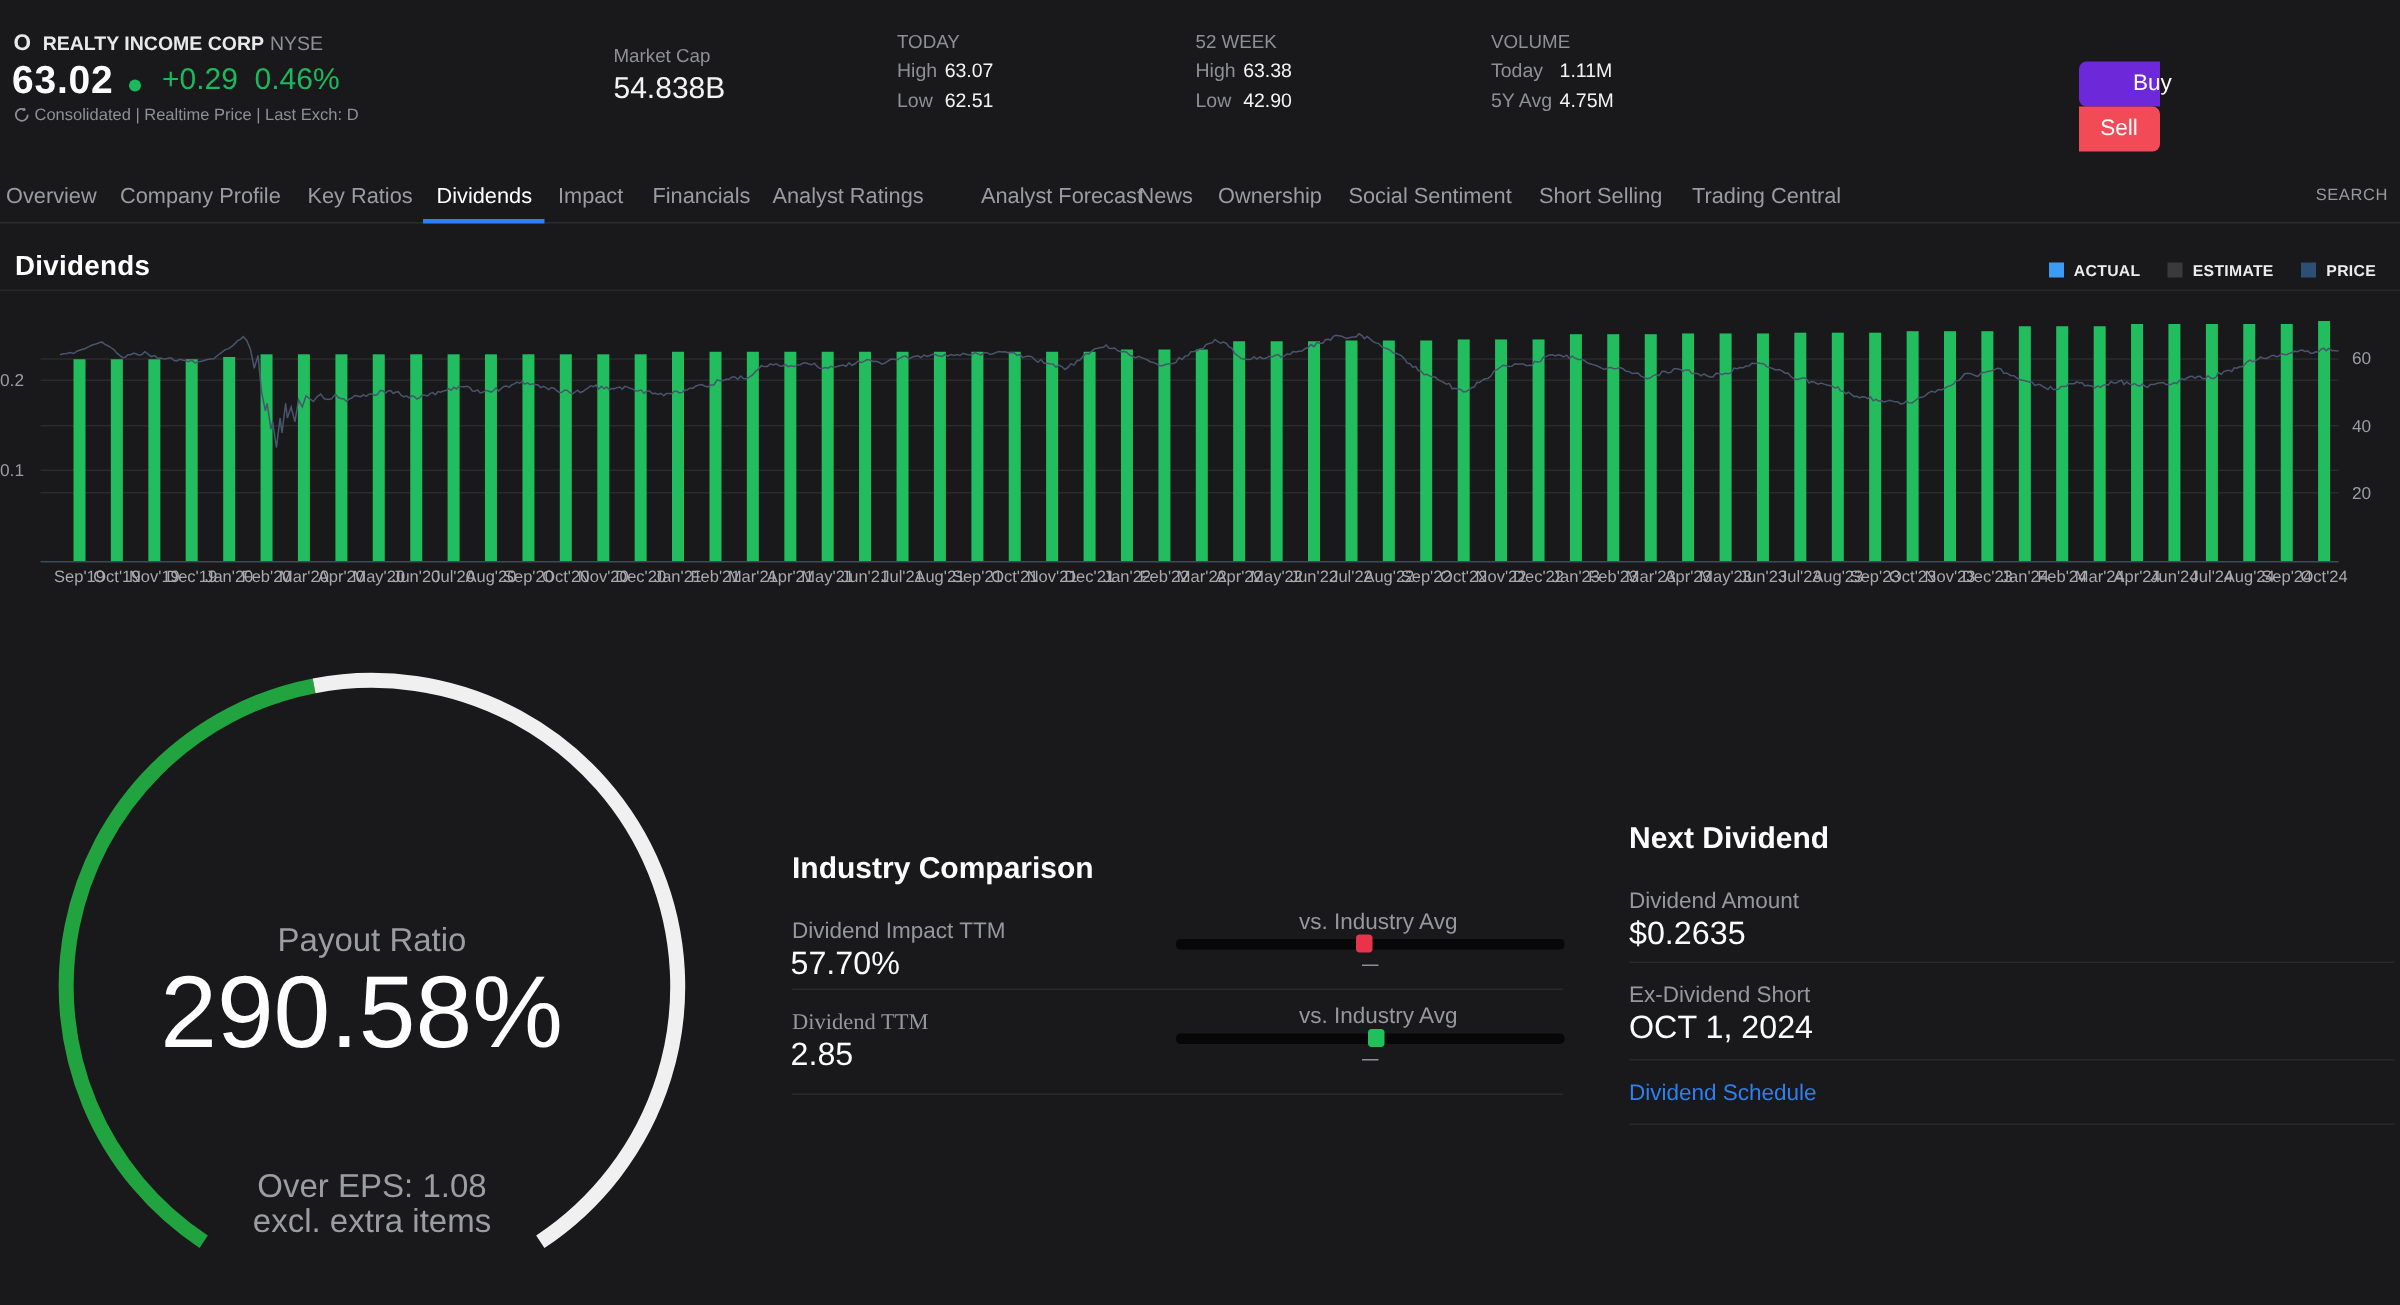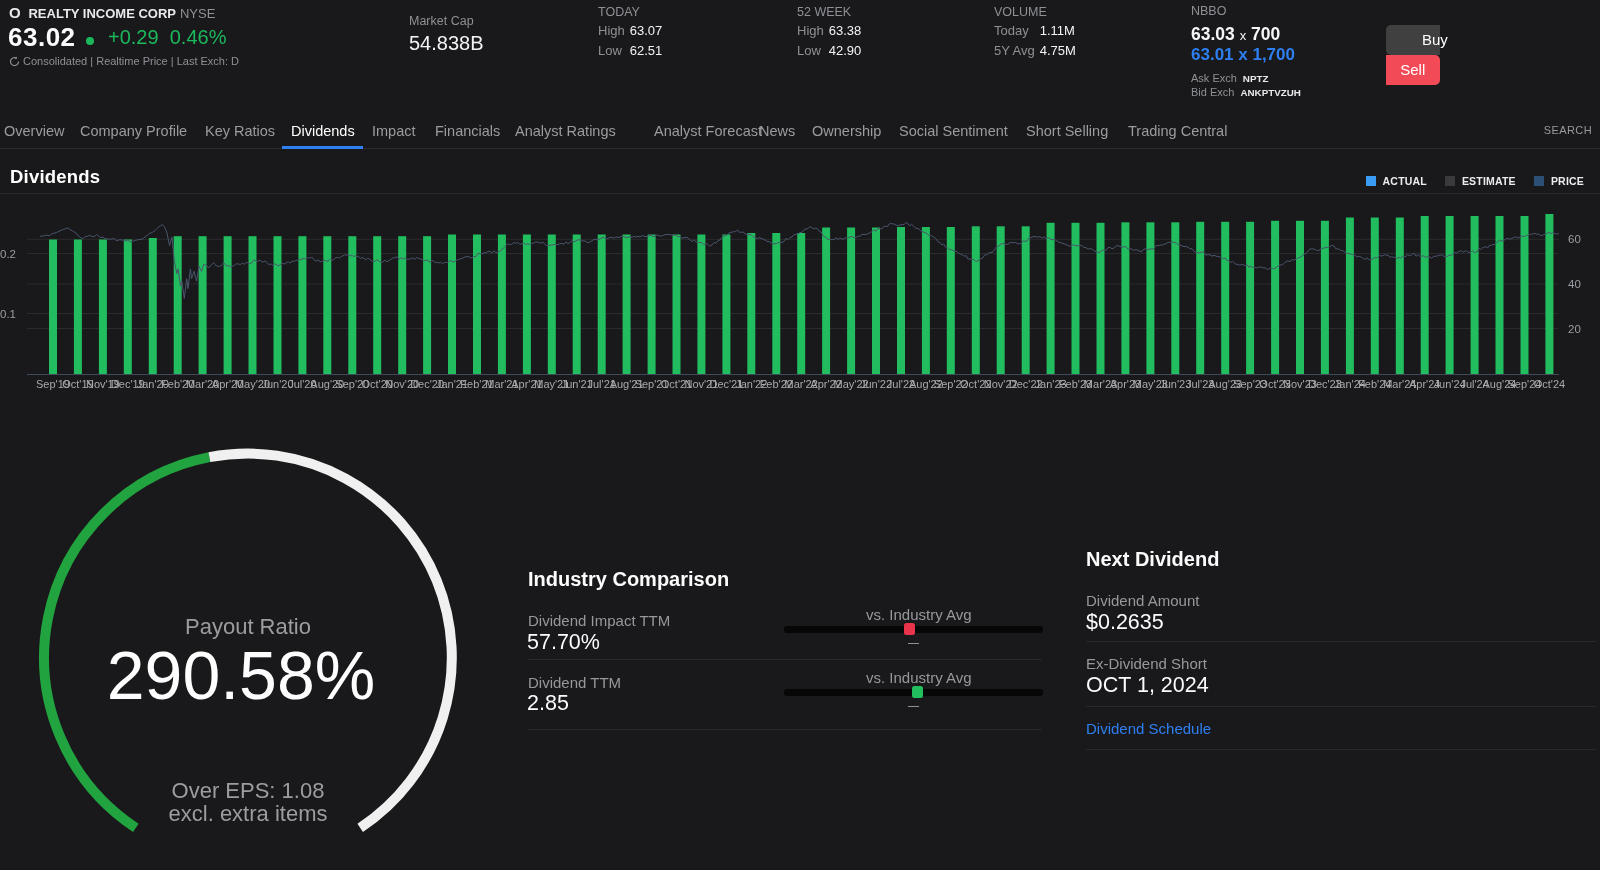--- a/index.html
+++ b/index.html
@@ -1,21 +1,21 @@
 <!DOCTYPE html>
 <html><head>
 <meta charset="utf-8">
 <style>
 * { margin:0; padding:0; box-sizing:border-box; }
 html,body { width:1600px; height:870px; background:#19191b; font-family:"Liberation Sans", sans-serif; overflow:hidden; }
 .abs { position:absolute; }
 body { position:relative; }
 
 
-#hdr { position:absolute; top:0; left:0; width:1304px; height:115px; }
+#hdr { position:absolute; top:16px; left:0; width:1304px; height:115px; }
 #tickline { position:absolute; top:4px; left:9px; font-size:14px; color:#e8e9eb; }
 #tickline .tk { font-weight:bold; font-size:15px; }
 #tickline .nm { font-weight:bold; font-size:13px; }
 #tickline .ex { color:#8e9095; font-size:13px; }
 #priceline { position:absolute; top:22px; left:8px; }
 #priceline .px { font-size:26px; font-weight:bold; color:#fbfbfd; letter-spacing:0.5px;}
 #dot { position:absolute; top:37px; left:86px; width:8px; height:8px; border-radius:50%; background:#1cb85c; }
 #chg { position:absolute; top:26px; left:108px; font-size:20px; color:#1cb85c; }
 #srcline { position:absolute; top:55px; left:9px; font-size:11px; color:#8e9095; }
 #srcline svg { vertical-align:-2px; margin-right:3px; }
@@ -33,21 +33,21 @@
 
 #nbbo { position:absolute; left:1191px; top:4px; }
 #nbbo .h { color:#8e9095; font-size:12.5px; }
 #nbbo .ask { margin-top:6px; font-size:17.5px; font-weight:bold; color:#f5f6f8; }
 #nbbo .ask .x { font-size:13px; font-weight:normal; }
 #nbbo .bid { margin-top:0px; font-size:17px; font-weight:bold; color:#2e7ff2; }
 #nbbo .exch { margin-top:6.5px; font-size:11px; color:#8e9095; }
 #nbbo .exch b { color:#e8e9eb; margin-left:6px; font-size:9.8px; }
 #btns { position:absolute; left:1386px; top:25px; }
 #btns .b { display:inline-block; width:53.5px; height:30px; line-height:30px; text-align:center; color:#fff; font-size:15px; }
-#btns .buy { background:#404040; border-radius:5px 0 0 5px;padding-left:36px; }
+#btns .buy { background:#6d28d9; border-radius:5px 0 0 5px;padding-left:36px; }
 #btns .sell { background:#f24a57; border-radius:0 5px 5px 0; }
 
 
 #nav { position:absolute; top:115px; left:0; width:1600px; height:34px; border-bottom:1px solid #2c2c2f; }
 #nav .item { position:absolute; top:8px; font-size:14.5px; color:#9b9ca0; white-space:nowrap; }
 #nav .active { color:#ffffff; }
 #underline { position:absolute; left:282px; top:31px; width:81px; height:3px; background:#2e7ff2; }
 #search { position:absolute; right:8px; top:9px; font-size:11px; color:#98999d; letter-spacing:0.4px; }
 
 
@@ -124,27 +124,20 @@
             <td class="v">1.11M</td>
           </tr>
           <tr>
             <td class="l">5Y Avg</td>
             <td class="v">4.75M</td>
           </tr>
         </tbody>
       </table>
   </div>
 
-  <div id="nbbo">
-    <div class="h">NBBO</div>
-    <div class="ask">63.03 <span class="x">x</span> 700</div>
-    <div class="bid">63.01 x 1,700</div>
-    <div class="exch">Ask Exch<b>NPTZ</b></div>
-    <div class="exch" style="margin-top:2px;">Bid Exch<b>ANKPTVZUH</b></div>
-  </div>
   <div id="btns"><span class="b buy">Buy</span><span class="b sell">Sell</span></div>
 </div>
 
 <div id="nav">
   <span class="item" style="left:4px;">Overview</span>
   <span class="item" style="left:80px;">Company Profile</span>
   <span class="item" style="left:205px;">Key Ratios</span>
   <span class="item active" style="left:291px;">Dividends</span>
   <span class="item" style="left:372px;">Impact</span>
   <span class="item" style="left:435px;">Financials</span>
@@ -324,21 +317,21 @@
 <div id="ic-title" class="secTitle">Industry Comparison</div>
 <div class="abs lbl" style="left:528px; top:612px;">Dividend Impact TTM</div>
 <div class="abs val" style="left:527px; top:630px;">57.70%</div>
 <div class="abs lbl" style="left:866px; top:606px;">vs. Industry Avg</div>
 <div class="slider" style="left:784px; top:625.5px;">
     <span class="mk" style="left:120px; background:#e8334a;"></span>
     <span class="avg"></span>
   </div>
 <div class="sep" style="left:528px; top:659px; width:514px;"></div>
 
-<div class="abs lbl" style="left:528px; top:674px;">Dividend TTM</div>
+<div class="abs lbl" style="left:528px; top:674px;font-family:Liberation Serif, serif;">Dividend TTM</div>
 <div class="abs val" style="left:527px; top:691px;">2.85</div>
 <div class="abs lbl" style="left:866px; top:669px;">vs. Industry Avg</div>
 <div class="slider" style="left:784px; top:688.9px;">
     <span class="mk" style="left:128px; background:#21c05c;"></span>
     <span class="avg"></span>
   </div>
 <div class="sep" style="left:528px; top:729px; width:514px;"></div>
 
 <div id="nd-title" class="secTitle">Next Dividend</div>
 <div class="abs lbl" style="left:1086px; top:592px;">Dividend Amount</div>

